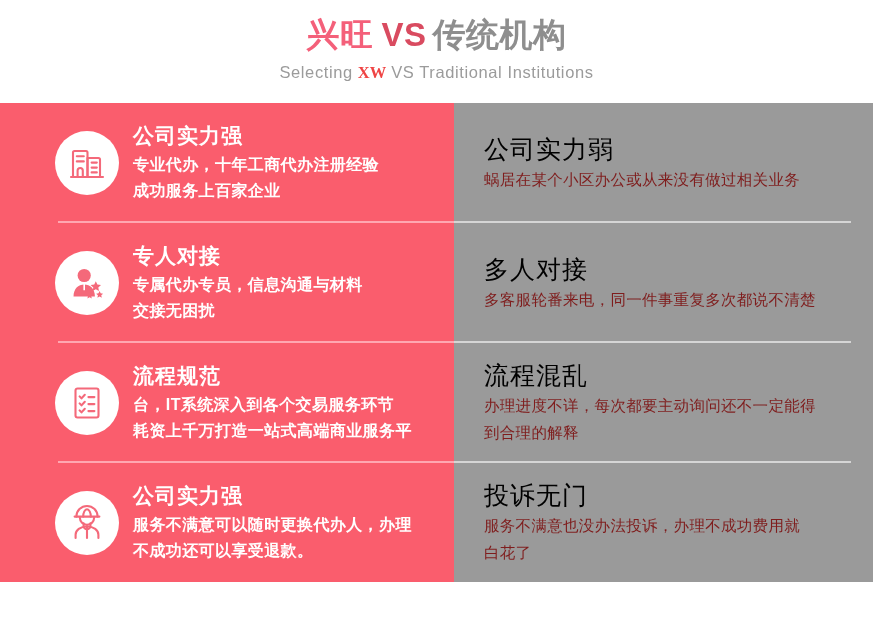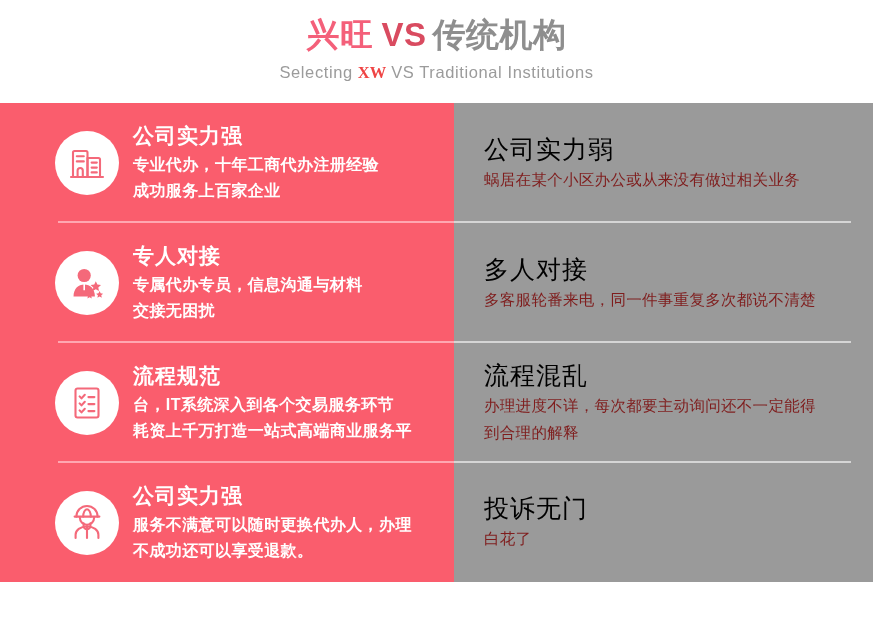--- a/index.html
+++ b/index.html
@@ -310,20 +310,21 @@
           <p class="right-heading">流程混乱</p>
           <p class="right-desc">办理进度不详，每次都要主动询问还不一定能得</p>
           <p class="right-desc">到合理的解释</p>
         </div>
         <div class="row-sep-right"></div>
       </div>
 
       <div class="row r4">
         <div class="txt right-pad">
           <p class="right-heading">投诉无门</p>
+          <p class="right-desc">服务不满意也没办法投诉，办理不成功费用就</p>
           <p class="right-desc">白花了</p>
         </div>
       </div>
 
     </div>
 
   </div>
 
   <div class="footer-blank"></div>
 

